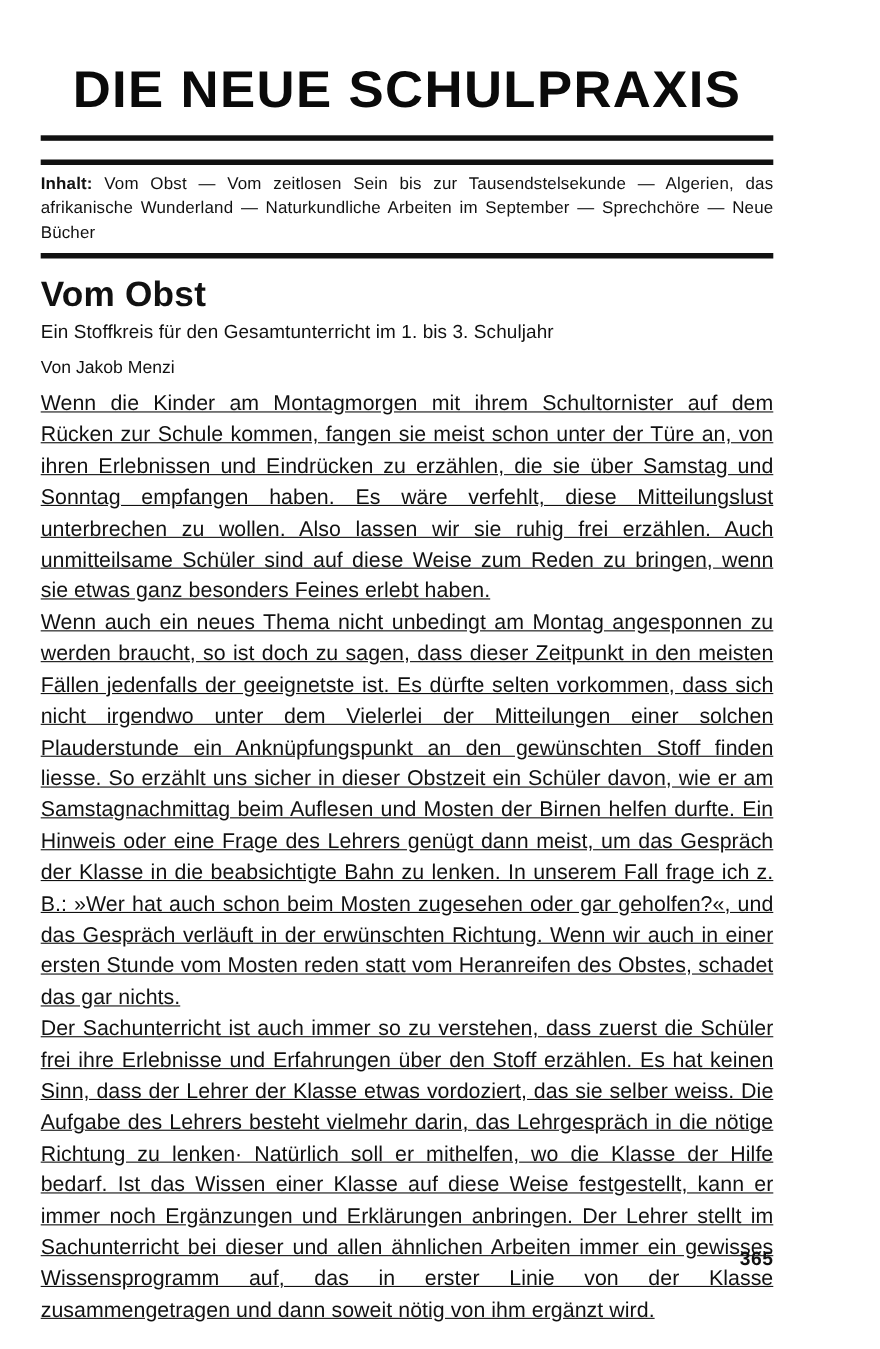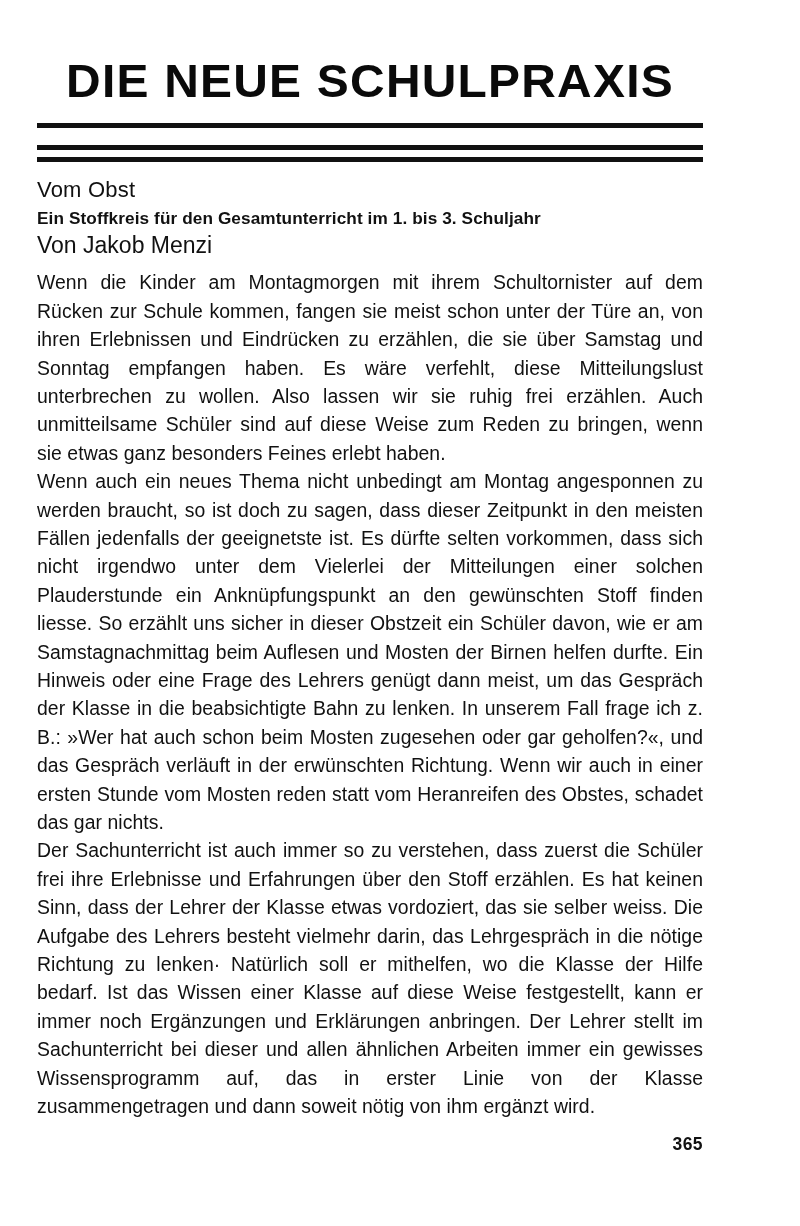--- a/index.html
+++ b/index.html
@@ -65,54 +65,55 @@
     line-height: 1.42;
     text-align: justify;
     letter-spacing: 0.15px;
   }
   .contents .label {
     font-weight: bold;
   }
 
   
   .article-title {
-    font-weight: normal;
-    font-size: 22px;
+    font-weight: bold;
+    font-size: 32px;
     line-height: 1.05;
     margin-top: 16px;
     letter-spacing: 0.2px;
   }
   .article-subtitle {
-    font-weight: bold;
+    font-weight: normal;
     font-size: 17.2px;
     line-height: 1.2;
     margin-top: 7px;
     letter-spacing: 0.1px;
   }
   .article-byline {
-    font-size: 23px;
+    font-size: 16px;
     line-height: 1.2;
-    margin-top: 3px;
+    margin-top: 13px;
   }
 
   
   .body-text {
     margin-top: 9px;
     font-size: 19.4px;
     line-height: 28.4px;
     text-align: justify;
     letter-spacing: 0.05px;
   }
   .body-text p {
     margin: 0;
     text-align: justify;
     text-justify: inter-word;
   }
   .body-text p.last-line-natural {
     text-align-last: left;
+    text-decoration: underline;
   }
 
   
   .folio {
     position: absolute;
     right: 0px;
     top: 1134px;
     font-size: 17.5px;
     font-weight: bold;
     letter-spacing: 0.4px;
@@ -125,20 +126,23 @@
 
   <div class="masthead">DIE NEUE SCHULPRAXIS</div>
 
   <div class="rule-thick"></div>
 
   <div class="issue-line">
   </div>
 
   <div class="rule-thick second"></div>
 
+  <div class="contents">
+    <span class="label">Inhalt:</span><span> Vom Obst — Vom zeitlosen Sein bis zur Tausendstelsekunde — Algerien, das afrikanische Wunderland — Naturkundliche Arbeiten im September — Sprechchöre — Neue Bücher</span>
+  </div>
 
   <div class="rule-thick third"></div>
 
   <div class="article-title">Vom Obst</div>
 
   <div class="article-subtitle">Ein Stoffkreis für den Gesamtunterricht im 1. bis 3. Schuljahr</div>
 
   <div class="article-byline">Von Jakob Menzi</div>
 
   <div class="body-text">

